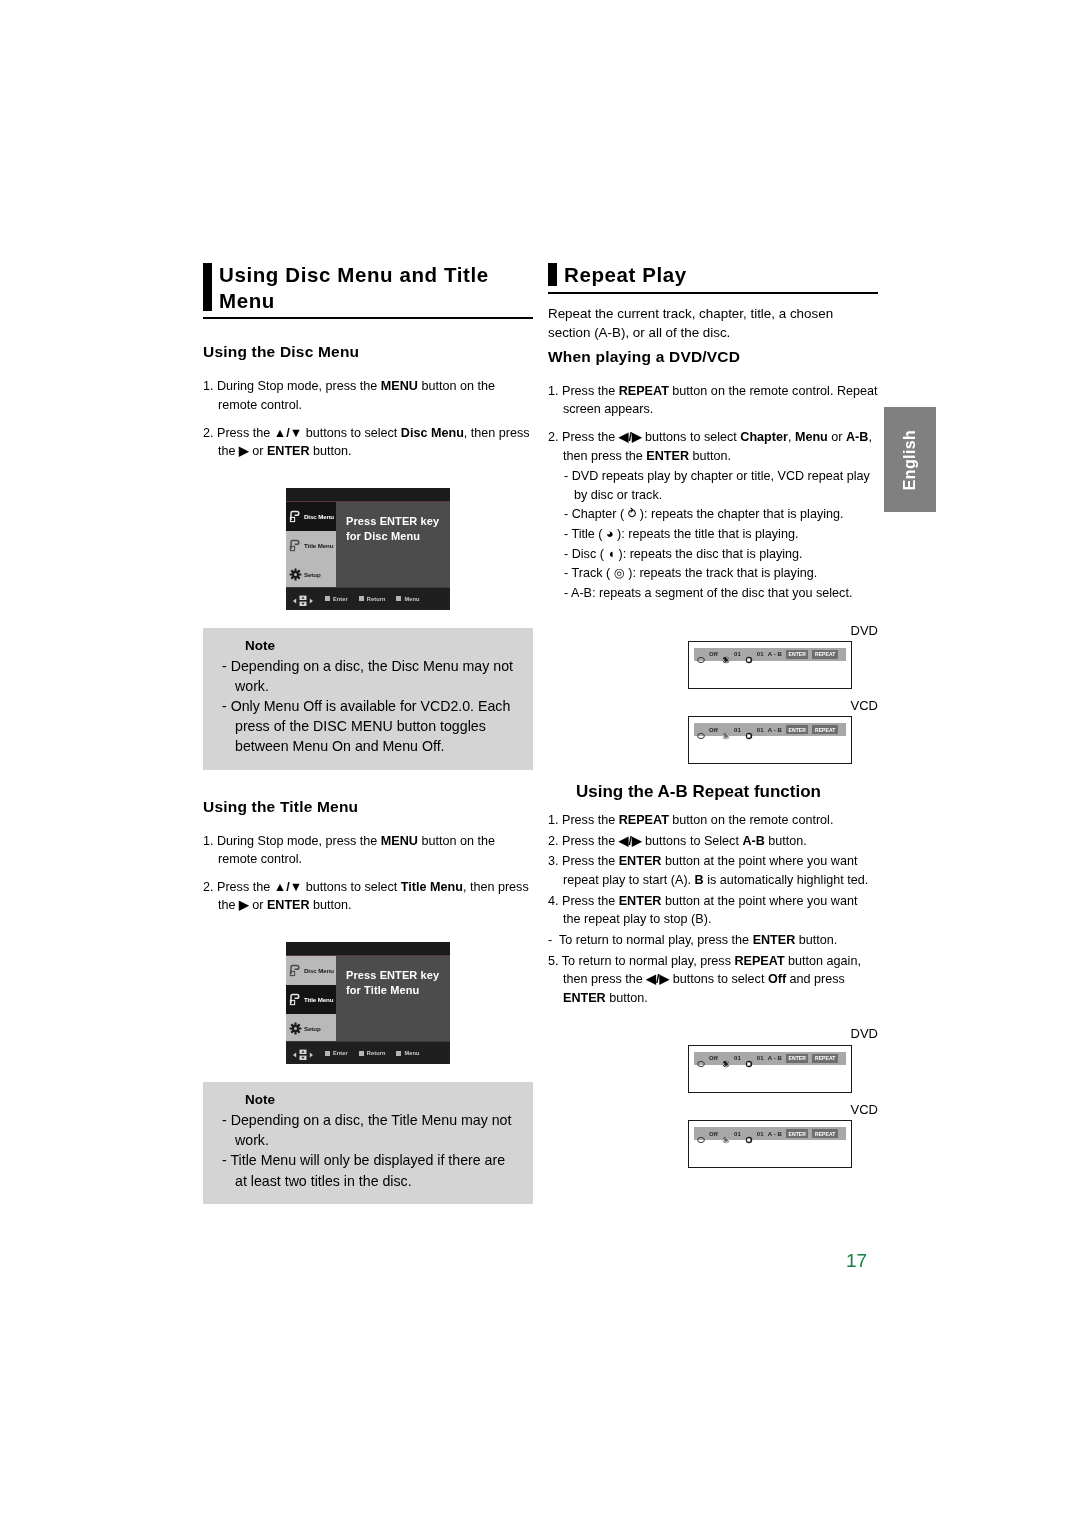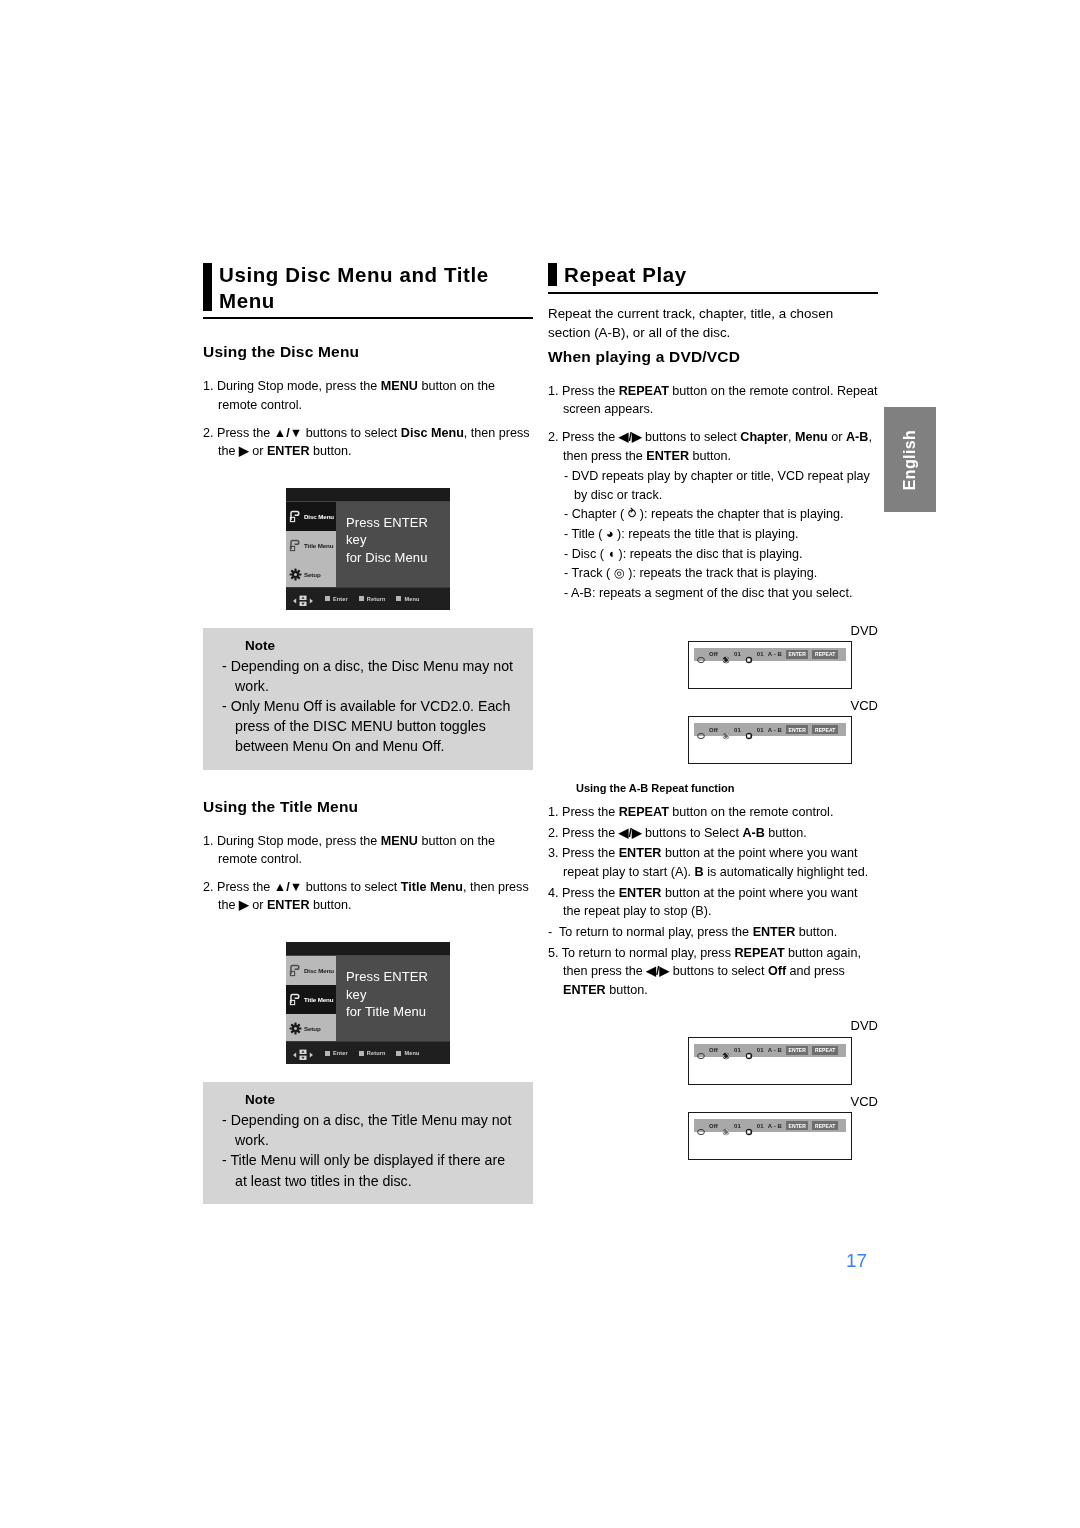--- a/index.html
+++ b/index.html
@@ -170,22 +170,22 @@
   .tv-body {
     position: absolute;
     left: 50px; top: 14px; right: 0;
     bottom: 22px;
     background: #4c4c4c;
     padding: 12px 0 0 10px;
     box-sizing: border-box;
   }
   .tv-body .t {
     color: #ffffff;
-    font-size: 13px;
-    font-weight: normal;
+    font-size: 11px;
+    font-weight: bold;
     line-height: 1.35;
     letter-spacing: 0.1px;
   }
   .tv-bottom {
     position: absolute;
     left: 0; right: 0; bottom: 0;
     height: 22px;
     background: #1f1f1f;
     border-top: 1px solid #3a3a3a;
     display: flex;
@@ -276,21 +276,21 @@
     letter-spacing: 0.4px;
     white-space: nowrap;
   }
 
   
   .page-num {
     position: absolute;
     left: 846px;
     top: 1250px;
     font-size: 19px;
-    color: #3b82f6;
+    color: #15803d;
   }
 
   .sp6  { height: 6px; }
   .sp10 { height: 10px; }
   .sp16 { height: 16px; }
   .sp18 { height: 18px; }
   .sp20 { height: 20px; }
   .sp24 { height: 24px; }
   .sp28 { height: 28px; }
 </style>
@@ -580,21 +580,21 @@
           <span class="txt">01</span>
           <span class="txt">A - B</span>
           <span class="osd-key">ENTER</span>
           <span class="osd-key">REPEAT</span>
         </div>
       </div>
     </div>
 
     <div class="sp18"></div>
 
-    <h3 class="note-title" style="font-size:11px;">Using the A-B Repeat function</h3>
+    <h3 class="note-title" style="font-size:17px;">Using the A-B Repeat function</h3>
 
     <div class="sp6"></div>
 
     <ol class="steps">
       <li class="step tight">1. Press the <b>REPEAT</b> button on the remote control.</li>
       <li class="step tight">2. Press the <b>◀/▶</b> buttons to Select <b>A-B</b> button.</li>
       <li class="step tight">3. Press the <b>ENTER</b> button at the point where you want repeat play to start (A). <b>B</b> is automatically highlight ted.</li>
       <li class="step tight">4. Press the <b>ENTER</b> button at the point where you want the repeat play to stop (B).</li>
       <li class="step tight">-&nbsp; To return to normal play, press the <b>ENTER</b> button.</li>
       <li class="step tight">5. To return to normal play, press <b>REPEAT</b> button again, then press the <b>◀/▶</b> buttons to select <b>Off</b> and press <b>ENTER</b> button.</li>

